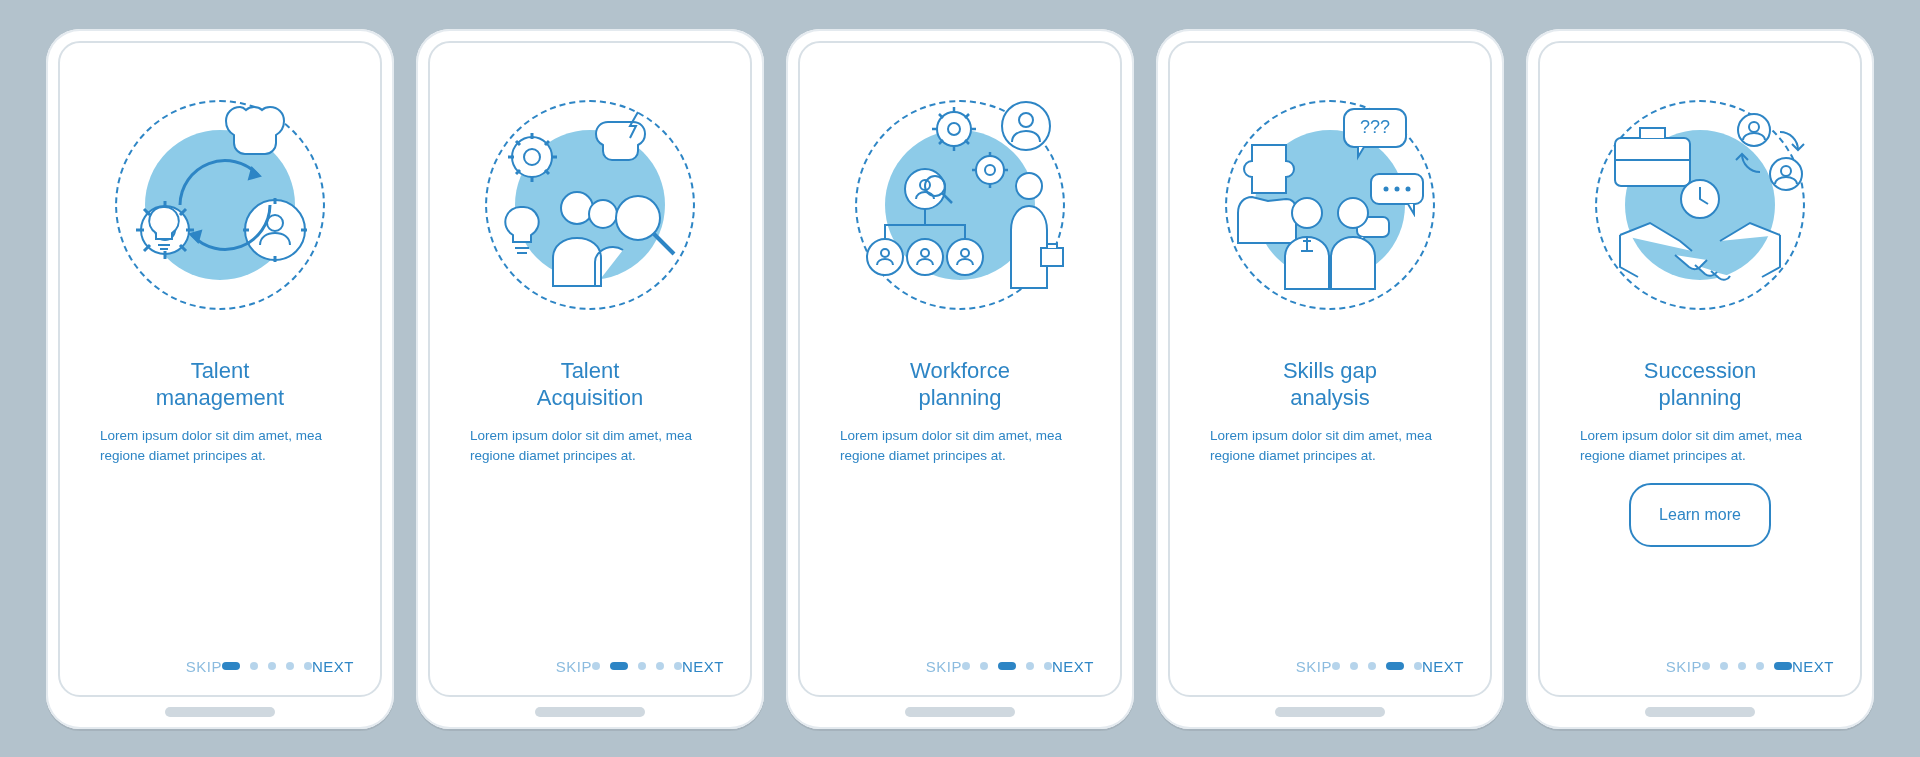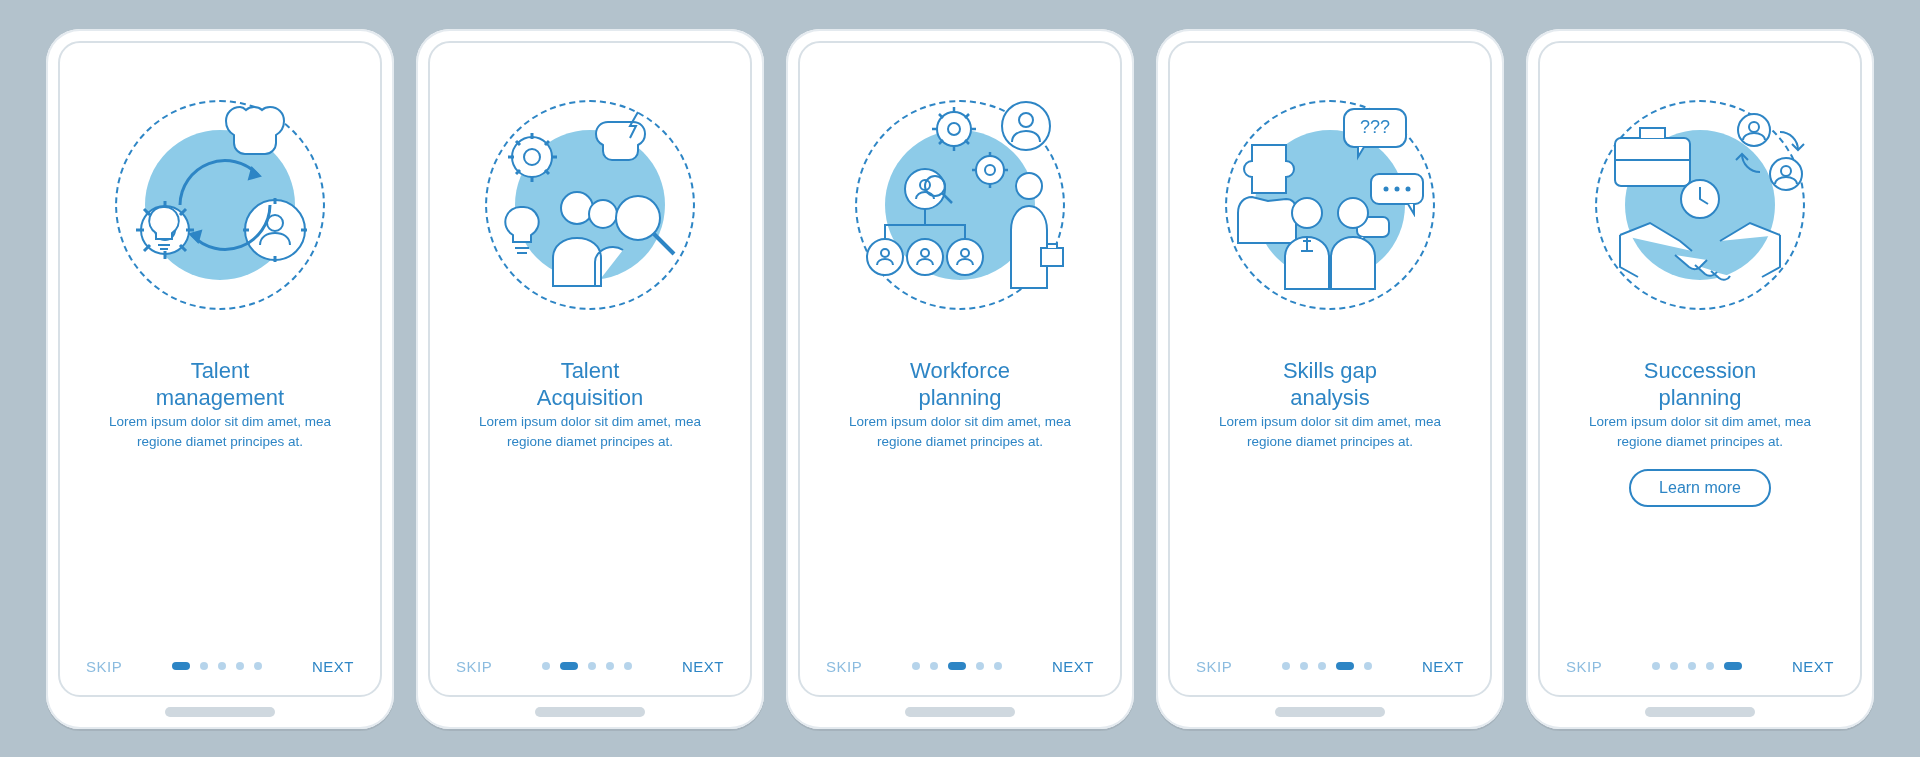--- a/index.html
+++ b/index.html
@@ -59,45 +59,46 @@
     stroke: #2d85c5;
     fill: #ffffff;
     stroke-width: 2;
   }
   .title {
     color: #2d85c5;
     font-size: 22px;
     font-weight: 400;
     text-align: center;
     line-height: 1.25;
+    margin-bottom: 14px;
     max-width: 200px;
   }
   .desc {
     color: #2d85c5;
     font-size: 13.5px;
-    text-align: center;
+    text-align: left;
     line-height: 1.55;
     max-width: 240px;
   }
   .spacer { flex: 1; }
   .cta {
     border: 2px solid #2d85c5;
     color: #2d85c5;
     background: #ffffff;
     border-radius: 22px;
-    padding: 8px 28px;
+    padding: 21px 28px;
     font-size: 16px;
     margin-top: 16px;
     cursor: pointer;
   }
   .nav {
     width: 100%;
     display: flex;
     align-items: center;
-    justify-content: space-between;
+    justify-content: flex-end;
     margin-top: 20px;
     padding: 0 4px;
   }
   .nav-btn {
     color: #2d85c5;
     font-size: 15px;
     font-weight: 400;
     letter-spacing: 0.5px;
     background: none;
     border: none;

